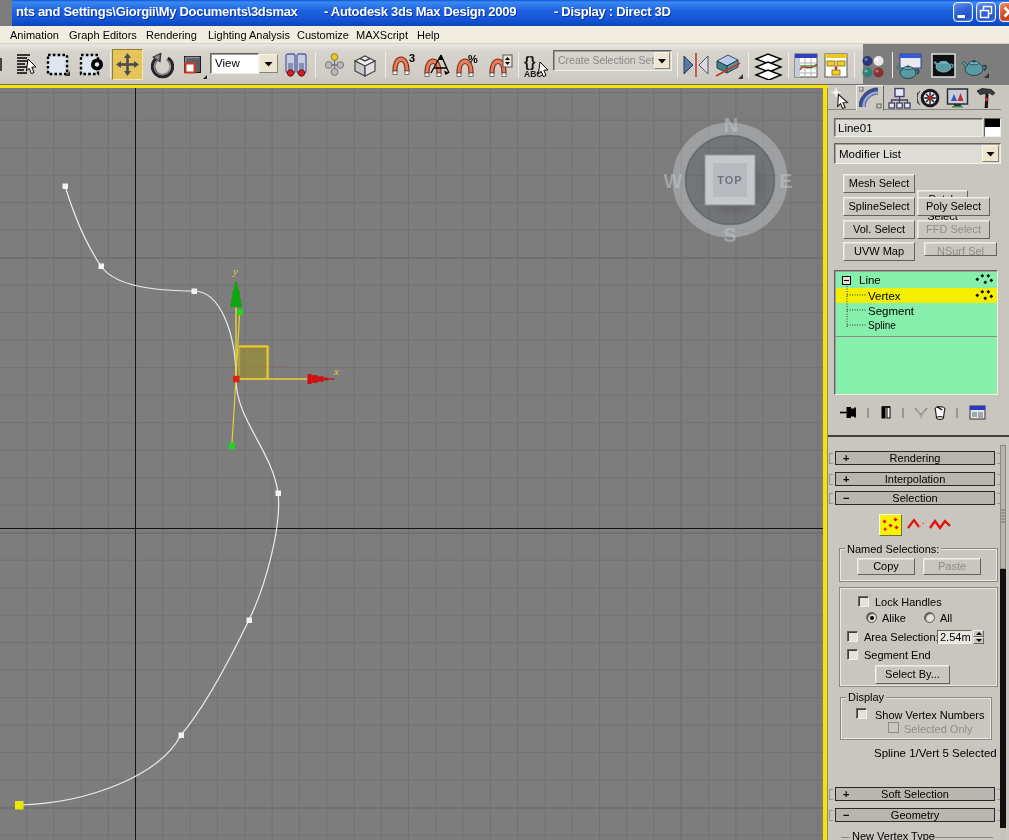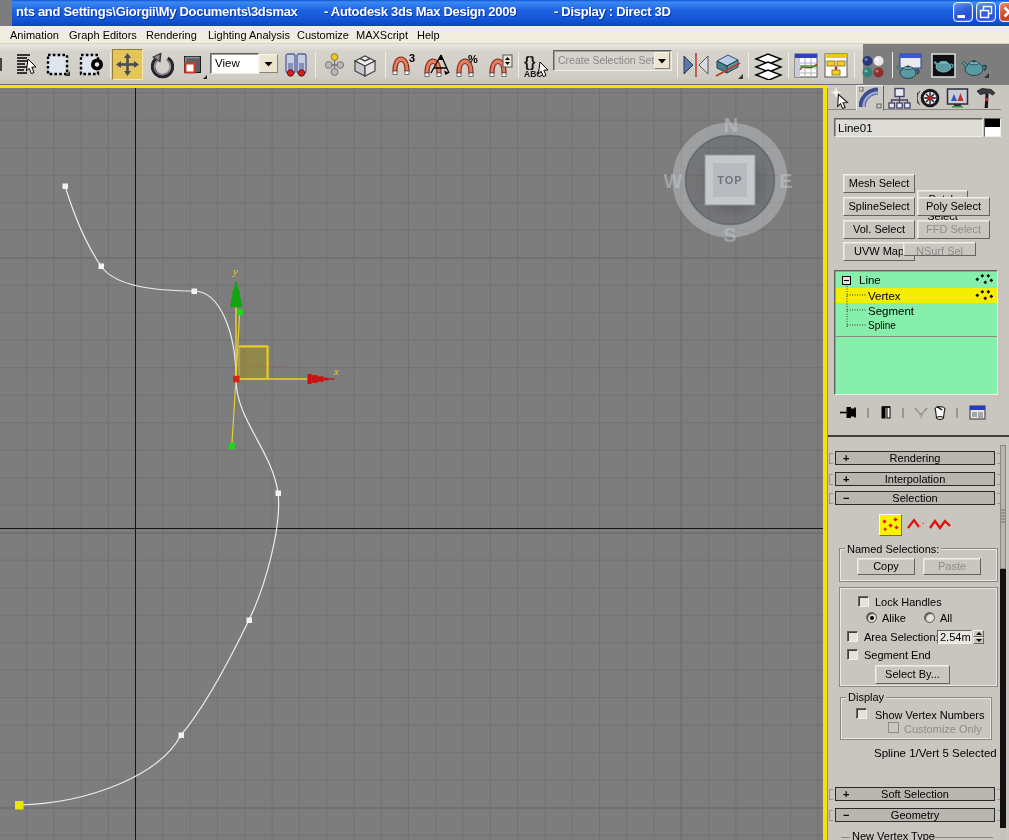--- a/index.html
+++ b/index.html
@@ -443,29 +443,37 @@
  </svg>
 
  <div class="abs" style="left:6px;top:33px;width:149px;height:19px;background:#dedcd6;border:1px solid;border-color:#63625e #efeee9 #efeee9 #63625e;box-shadow:inset 1px 1px 0 #a09e98">
    <span style="position:absolute;left:3px;top:3px;font-size:11.5px">Line01</span>
  </div>
  <div class="abs" style="left:156px;top:33px;width:17px;height:19px;border:1px solid;border-color:#63625e #efeee9 #efeee9 #63625e">
    <div class="abs" style="left:0;top:0;width:15px;height:8px;background:#000"></div>
    <div class="abs" style="left:0;top:8px;width:15px;height:9px;background:#fff"></div>
  </div>
 
+ <div class="abs" style="left:6px;top:58px;width:167px;height:21px;background:#dedcd6;border:1px solid;border-color:#63625e #efeee9 #efeee9 #63625e;box-shadow:inset 1px 1px 0 #a09e98">
+   <span style="position:absolute;left:4px;top:4px;font-size:11.5px">Modifier List</span>
+   <div class="abs" style="right:1px;top:1px;width:17px;height:17px;background:#ece5d0;border:1px solid;border-color:#f8f4e8 #8a8470 #8a8470 #f8f4e8">
+     <svg width="15" height="15">
+            <path d="M3.5 6 L11.5 6 L7.5 10.5 Z" fill="#000"></path>
+          </svg>
+   </div>
+ </div>
 
  <div class="btn" style="left:15px;top:89px;width:72px;height:19px;line-height:17px">Mesh Select</div>
  <div class="btn" style="left:89px;top:105px;width:51px;height:19px;line-height:17px">Patch Select</div>
  <div class="btn" style="left:15px;top:112px;width:72px;height:19px;line-height:17px">SplineSelect</div>
  <div class="btn" style="left:89px;top:112px;width:73px;height:19px;line-height:17px">Poly Select</div>
  <div class="btn" style="left:15px;top:135px;width:72px;height:19px;line-height:17px">Vol. Select</div>
  <div class="btn dis" style="left:89px;top:135px;width:73px;height:19px;line-height:17px">FFD Select</div>
  <div class="btn" style="left:15px;top:157px;width:72px;height:19px;line-height:17px">UVW Map</div>
- <div class="btn dis" style="left:75px;top:157px;width:73px;height:14px;line-height:17px">NSurf Sel</div>
+ <div class="btn dis" style="left:96px;top:157px;width:73px;height:14px;line-height:17px">NSurf Sel</div>
 
  <div class="abs" style="left:6px;top:185px;width:164px;height:125px;background:#86efac;border:1px solid;border-color:#63625e #efeee9 #efeee9 #63625e;box-shadow:inset 1px 1px 0 #a09e98">
    <div class="abs" style="left:7px;top:5px;width:9px;height:9px;background:#e2e1dd;border:1px solid #000">
      <div class="abs" style="left:1px;top:3px;width:5px;height:1px;background:#000"></div>
    </div>
    <span class="lbl" style="left:24px;top:3px;font-size:11.5px">Line</span>
    <svg class="abs" style="left:140px;top:3px" width="18" height="12" viewBox="0 0 18 12">
      <g fill="#000">
             <rect x="1" y="4" width="2.6" height="2.6" transform="rotate(45 2.3 5.3)"></rect>
             <rect x="6" y="0.5" width="2.6" height="2.6" transform="rotate(45 7.3 1.8)"></rect>
@@ -573,21 +581,21 @@
  </div>
  <div class="cb" style="left:19px;top:564px;width:11px;height:11px"></div>
  <span class="lbl" style="left:36px;top:564px">Segment End</span>
  <div class="btn" style="left:47px;top:580px;width:75px;height:19px;line-height:17px">Select By...</div>
 
  <div class="fieldset" style="left:12px;top:612px;width:152px;height:43px"></div>
  <div class="fslegend" style="left:18px;top:606px">Display</div>
  <div class="cb" style="left:28px;top:623px"></div>
  <span class="lbl" style="left:47px;top:624px">Show Vertex Numbers</span>
  <div class="abs" style="left:60px;top:637px;width:11px;height:11px;background:#c9c6bf;border:1px solid #8e8d89"></div>
- <span class="dlbl" style="left:76px;top:638px">Customize Only</span>
+ <span class="dlbl" style="left:76px;top:638px">Selected Only</span>
  <span class="lbl" style="left:46px;top:662px;font-size:11.5px">Spline 1/Vert 5 Selected</span>
 
  <div class="rollout" style="top:702px"><b>+</b>Soft Selection</div>
  <div class="rollout" style="top:723px"><b>−</b>Geometry</div>
  <div class="fslegend" style="left:22px;top:745px;background:transparent">New Vertex Type</div>
  <div class="abs" style="left:13px;top:752px;width:9px;height:1px;background:#8a8880"></div>
  <div class="abs" style="left:104px;top:752px;width:61px;height:1px;background:#8a8880"></div>
 
  <div class="abs" style="left:172px;top:360px;width:6px;height:395px;background:#111"></div>
  <div class="abs" style="left:172px;top:360px;width:6px;height:124px;background:#b8b5ad;border:1px solid #8a8880">

